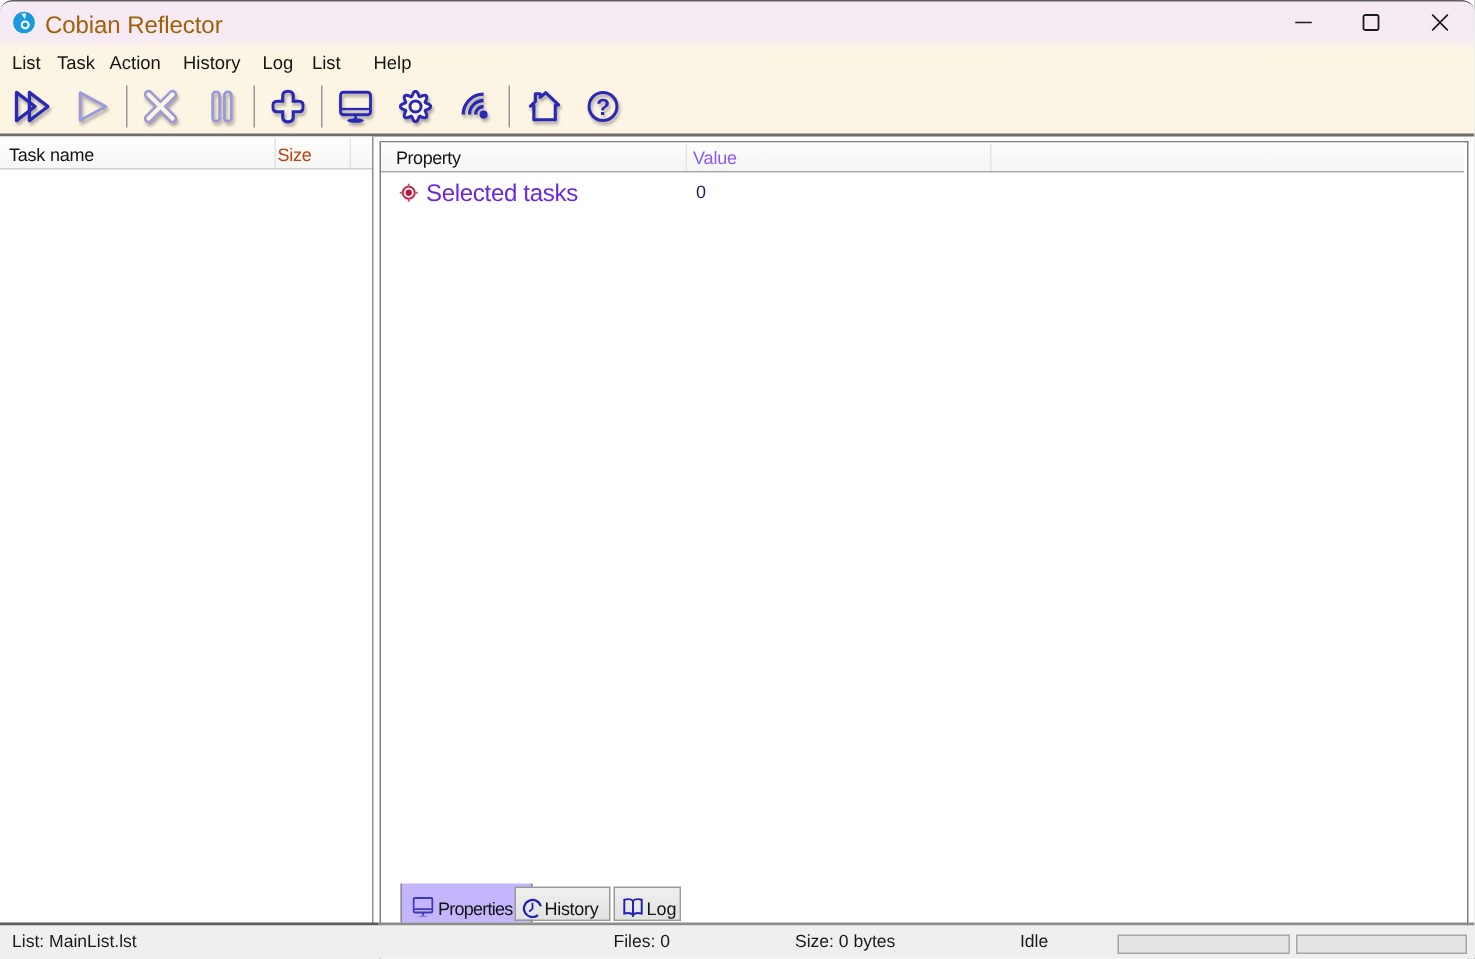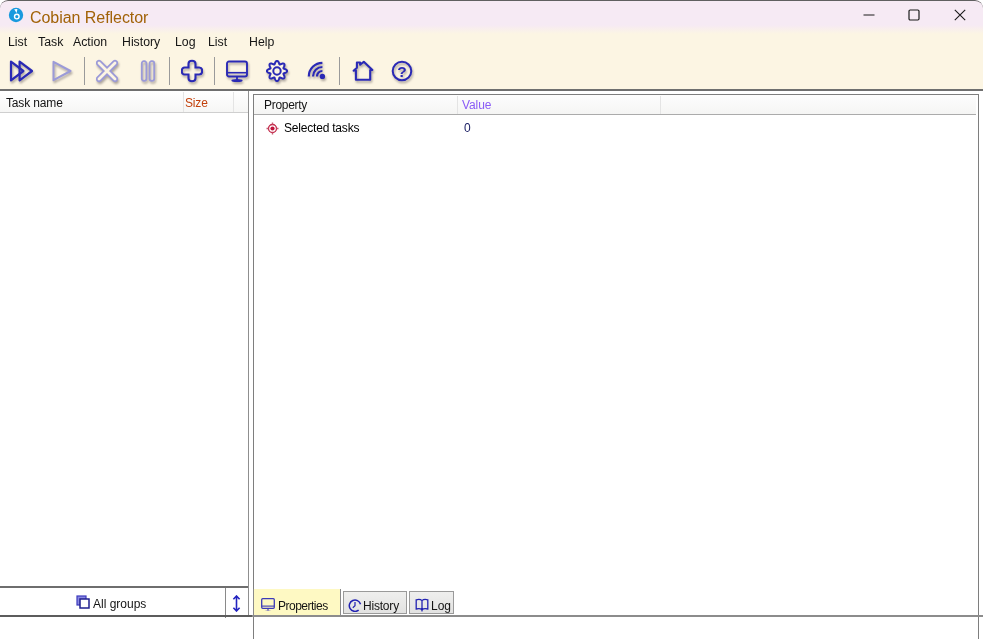--- a/index.html
+++ b/index.html
@@ -17,21 +17,21 @@
 .lcol{position:absolute;top:92px;height:20px;width:1px;background:#e4e4e4}
 #lborder{position:absolute;left:247.5px;top:91px;width:1.5px;height:525px;background:#8f8f8f}
 #allgroups{position:absolute;left:0;top:586px;width:248px;height:29px;border-top:2px solid #6e6e6e;background:#fff}
 #aglabel{position:absolute;left:93px;top:9px;font-size:12px;color:#141414}
 #agsep{position:absolute;left:225px;top:0;width:1px;height:30px;background:#8a8a8a}
 
 #rpanel{position:absolute;left:253px;top:94px;width:726px;height:602px;border:1px solid #7e7e7e;background:#fff}
 #rheader{position:absolute;left:0;top:0;width:722px;height:20px;background:linear-gradient(#fdfdfd,#f5f5f4);border-bottom:1px solid #ababab}
 .rcol{position:absolute;top:1px;height:18px;width:1px;background:#e4e4e4}
 
-#tabprop{position:absolute;left:253px;top:589px;width:88px;height:26px;background:#fef9c3;border-left:1px solid #8a8a8a;border-right:1px solid #8a8a8a;font-size:12.4px;color:#141414}
+#tabprop{position:absolute;left:267px;top:589px;width:88px;height:26px;background:#c4b5fd;border-left:1px solid #8a8a8a;border-right:1px solid #8a8a8a;font-size:12.4px;color:#141414}
 .tab{position:absolute;top:591px;height:23px;background:linear-gradient(#efefee,#e2e2e1);border:1px solid #9a9a9a;font-size:12.4px;color:#141414}
 
 #botline{position:absolute;left:0;top:615px;width:252px;height:2px;background:#5c5c5c}
 #botline2{position:absolute;left:252px;top:615px;width:731px;height:2px;background:#8c8c8c}
 #status{position:absolute;left:0;top:617px;width:983px;height:22px;background:#f0efed;font-size:11.7px;color:#1a1a1a}
 .sbox{position:absolute;top:6px;height:13px;background:#e5e4e2;border:1px solid #a8a8a8}
 .st{position:absolute;top:4px}
 </style></head>
 <body>
 <div id="win">
@@ -108,44 +108,33 @@
  <text x="11" y="16.6" font-family="Liberation Sans" font-size="15.5" font-weight="bold" fill="#2a29b5" text-anchor="middle">?</text>
 </svg>
 <div id="topline"></div>
 
 <div id="lheader"></div>
 <div class="lcol" style="left:183px"></div>
 <div class="lcol" style="left:233px"></div>
 <span class="abs" style="left:6px;top:96px;font-size:12px;color:#141414;letter-spacing:-0.15px">Task name</span>
 <span class="abs" style="left:185px;top:96px;font-size:12px;color:#c2410c;letter-spacing:-0.15px">Size</span>
 <div id="lborder"></div>
-<div id="allgroups">
- <svg class="abs" style="left:76px;top:7px" width="14" height="14" viewBox="0 0 14 14">
-  <rect x="1" y="1" width="9" height="9" fill="#8a88e2" stroke="#3d3bbd" stroke-width="1.2"></rect>
-  <rect x="4" y="4" width="9" height="9" fill="#fff" stroke="#21208f" stroke-width="1.5"></rect>
- </svg>
- <span id="aglabel">All groups</span>
- <div id="agsep"></div>
- <svg class="abs" style="left:231px;top:7px" width="11" height="17" viewBox="0 0 11 17">
-  <path d="M5.5,1.2 L5.5,15.8 M2.4,4.2 L5.5,1.0 L8.6,4.2 M2.4,12.8 L5.5,16.0 L8.6,12.8" fill="none" stroke="#2323c0" stroke-width="1.6"></path>
- </svg>
-</div>
 
 <div id="rpanel">
  <div id="rheader"></div>
  <div class="rcol" style="left:203px"></div>
  <div class="rcol" style="left:406px"></div>
  <span class="abs" style="left:10px;top:3px;font-size:12px;color:#141414;letter-spacing:-0.3px">Property</span>
  <span class="abs" style="left:208px;top:3px;font-size:12px;color:#8b5cf6;letter-spacing:-0.1px">Value</span>
  <svg class="abs" style="left:12px;top:27px" width="13" height="13" viewBox="0 0 13 13">
   <circle cx="6.5" cy="6.5" r="4" fill="none" stroke="#c22647" stroke-width="1.3"></circle>
   <circle cx="6.5" cy="6.5" r="2.1" fill="#c0143c"></circle>
   <path d="M6.5,0.5 L6.5,2.5 M6.5,10.5 L6.5,12.5 M0.5,6.5 L2.5,6.5 M10.5,6.5 L12.5,6.5" stroke="#c85a72" stroke-width="1.4"></path>
  </svg>
- <span class="abs" style="left:30px;top:26px;font-size:12px;color:#000000;letter-spacing:-0.2px">Selected tasks</span>
+ <span class="abs" style="left:30px;top:26px;font-size:16px;color:#6d28d9;letter-spacing:-0.2px">Selected tasks</span>
  <span class="abs" style="left:210px;top:26px;font-size:12px;color:#1d2166">0</span>
 </div>
 
 <div id="tabprop">
  <svg class="abs" style="left:7px;top:9px" width="14" height="14" viewBox="0 0 14 14">
   <rect x="0.7" y="0.7" width="12.6" height="9.6" rx="1" fill="none" stroke="#3c3ab8" stroke-width="1.3"></rect>
   <line x1="1" y1="8.1" x2="13" y2="8.1" stroke="#3c3ab8" stroke-width="1.1"></line>
   <line x1="7" y1="10.3" x2="7" y2="12.3" stroke="#3c3ab8" stroke-width="1.2"></line>
   <path d="M3.6,13 Q7,11.9 10.4,13 Z" fill="#3c3ab8"></path>
  </svg>
@@ -161,14 +150,22 @@
 <div class="tab" style="left:409px;width:45px">
  <svg class="abs" style="left:5px;top:6px" width="14" height="14" viewBox="0 0 14 14">
   <path d="M7,2.6 C5.8,1.4 3.4,1.2 1.2,1.8 L1.2,11 C3.4,10.4 5.8,10.6 7,11.8 C8.2,10.6 10.6,10.4 12.8,11 L12.8,1.8 C10.6,1.2 8.2,1.4 7,2.6 Z M7,2.6 L7,11.8" fill="none" stroke="#2222b2" stroke-width="1.3"></path>
   <path d="M7,11.8 L7,13.4" stroke="#2222b2" stroke-width="1.2"></path>
  </svg>
  <span class="abs" style="left:21px;top:7px;font-size:12px">Log</span>
 </div>
 
 <div id="botline"></div>
     <div id="botline2"></div>
+<div id="status">
+ <span class="st" style="left:8px">List: MainList.lst</span>
+ <span class="st" style="left:409px">Files: 0</span>
+ <span class="st" style="left:530px">Size: 0 bytes</span>
+ <span class="st" style="left:680px">Idle</span>
+ <div class="sbox" style="left:745px;width:115px"></div>
+ <div class="sbox" style="left:864px;width:114px"></div>
+</div>
 <div id="corner"></div>
 </div>
 
 </body></html>

